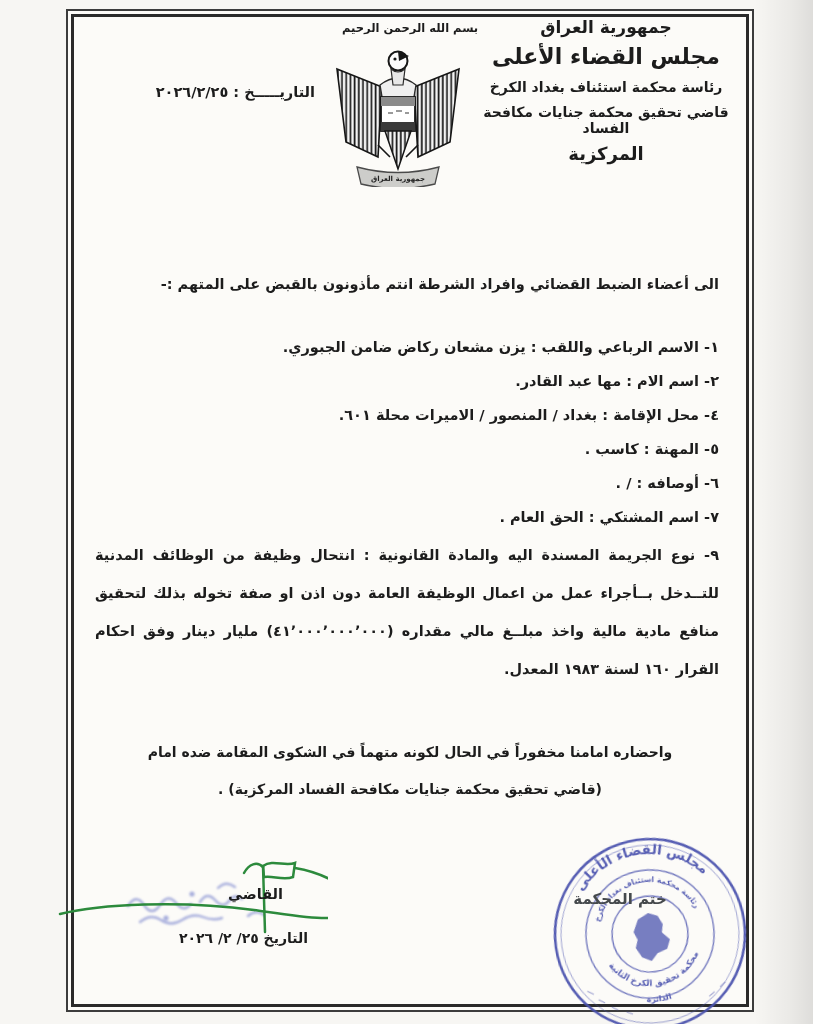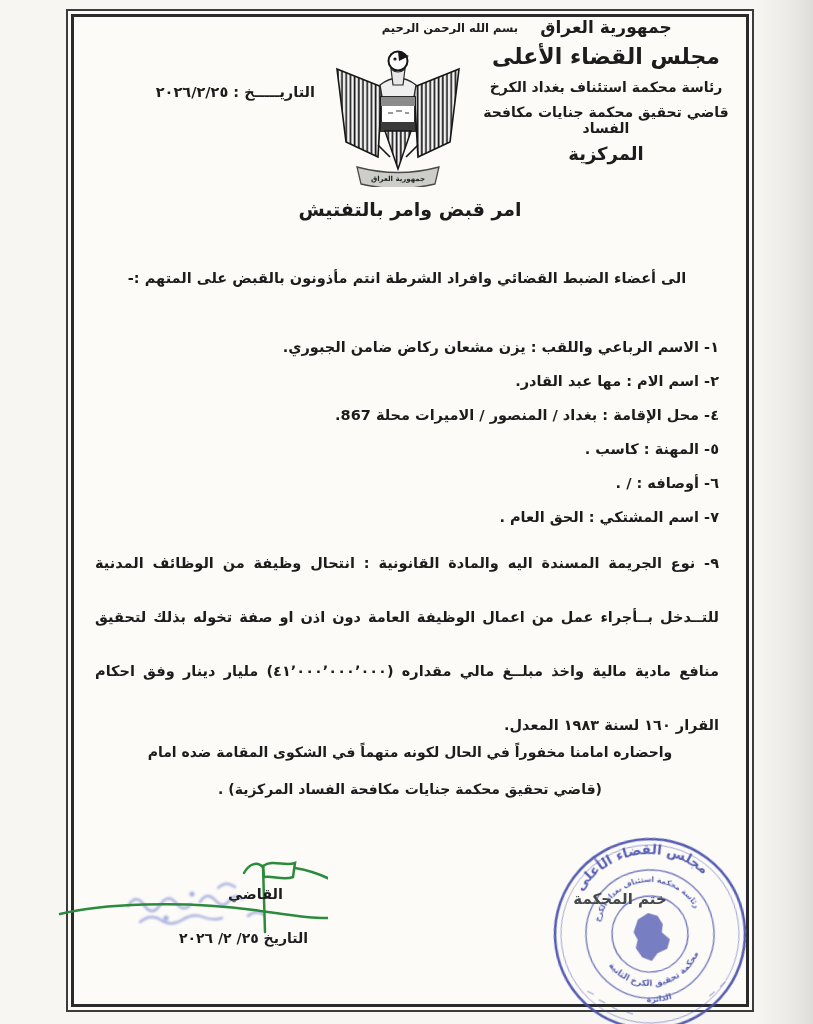--- a/index.html
+++ b/index.html
@@ -13,35 +13,35 @@
     background:linear-gradient(to right,rgba(0,0,0,0) 0%,rgba(0,0,0,0.05) 60%,rgba(0,0,0,0.10) 100%);
     pointer-events:none;
   }
   .frame{
     position:absolute;left:66px;top:9px;width:688px;height:1003px;
     border:2px solid #3c3c3c;padding:3px;box-sizing:border-box;background:#fcfbf8;
   }
   .frame-inner{width:100%;height:100%;border:3px solid #2a2a2a;box-sizing:border-box;}
   .abs{position:absolute;z-index:3;}
   .ar{direction:rtl;unicode-bidi:isolate;font-weight:700;}
-  .basmala{left:342px;top:21px;width:176px;text-align:right;font-size:11.5px;}
+  .basmala{left:342px;top:21px;width:176px;text-align:left;font-size:11.5px;}
   .hdr{left:472px;top:17px;width:268px;text-align:center;}
   .hdr-line1{font-size:17px;margin-bottom:7px;}
   .hdr-line2{font-size:22px;margin-bottom:10px;}
   .hdr-line3{font-size:14px;margin-bottom:9px;}
   .hdr-line4{font-size:14px;margin-bottom:7px;}
   .hdr-line5{font-size:18px;}
   .emblem{left:327px;top:45px;width:142px;height:142px;}
   .meta{left:85px;top:84px;width:230px;font-size:14.5px;text-align:right;}
   .meta-row{margin-bottom:13px;}
   .doc-title{left:205px;top:198px;width:410px;text-align:center;font-size:19px;letter-spacing:.5px;}
-  .intro{left:95px;top:270px;width:624px;font-size:14.5px;text-align:center;}
+  .intro{left:95px;top:276px;width:624px;font-size:14.5px;text-align:right;}
   .items{left:95px;top:330px;width:624px;font-size:14.5px;text-align:right;}
   .item{line-height:34px;}
-  .item.long{line-height:54px;text-align:justify;text-align-last:right;margin-top:2px;}
+  .item.long{line-height:38px;text-align:justify;text-align-last:right;margin-top:2px;}
   .closing{left:128px;top:734px;width:564px;text-align:center;font-size:14px;line-height:37px;}
   .sig-green{left:58px;top:852px;width:270px;height:95px;}
   .name-stamp{left:122px;top:876px;width:172px;height:58px;filter:blur(1px);opacity:.85;}
   .sig-judge{left:228px;top:886px;font-size:14.5px;}
   .sig-date{left:161px;top:930px;width:165px;font-size:14px;text-align:center;}
   .seal{left:550px;top:834px;width:200px;height:200px;transform:rotate(-8deg);
         filter:blur(.4px);opacity:.93;}
   .seal-overlay{left:556px;top:890px;width:128px;font-size:15px;color:#45494c;
         text-align:center;filter:blur(.5px);letter-spacing:1px;}
 </style>
@@ -96,28 +96,27 @@
     </svg>
   </div>
 
   <div class="abs ar meta">
     <div class="meta-row">
       <span>التاريـــــخ :</span>
       <span>٢٠٢٦/٢/٢٥</span>
     </div>
   </div>
 
-  <div class="abs ar doc-title">امر قبض وامر بالتفتيش</div>
 
   <div class="abs ar intro">الى أعضاء الضبط القضائي وافراد الشرطة انتم مأذونون بالقبض على المتهم :-</div>
 
   <div class="abs ar items">
     <div class="item">١- الاسم الرباعي واللقب : يزن مشعان ركاض ضامن الجبوري.</div>
     <div class="item">٢- اسم الام : مها عبد القادر.</div>
-    <div class="item">٤- محل الإقامة : بغداد / المنصور / الاميرات محلة 867.</div>
+    <div class="item">٤- محل الإقامة : بغداد / المنصور / الاميرات محلة ٦٠١.</div>
     <div class="item">٥- المهنة : كاسب .</div>
     <div class="item">٦- أوصافه : / .</div>
     <div class="item">٧- اسم المشتكي : الحق العام .</div>
     <div class="item long">٩- نوع الجريمة المسندة اليه والمادة القانونية : انتحال وظيفة من الوظائف المدنية للتــدخل بــأجراء عمل من اعمال الوظيفة العامة دون اذن او صفة تخوله بذلك لتحقيق منافع مادية مالية واخذ مبلــغ مالي مقداره (٤١٬٠٠٠٬٠٠٠٬٠٠٠) مليار دينار وفق احكام القرار ١٦٠ لسنة ١٩٨٣ المعدل.</div>
   </div>
 
   <div class="abs ar closing">
     <div>واحضاره امامنا مخفوراً في الحال لكونه متهماً في الشكوى المقامة ضده امام</div>
     <div>(قاضي تحقيق محكمة جنايات مكافحة الفساد المركزية) .</div>
   </div>

